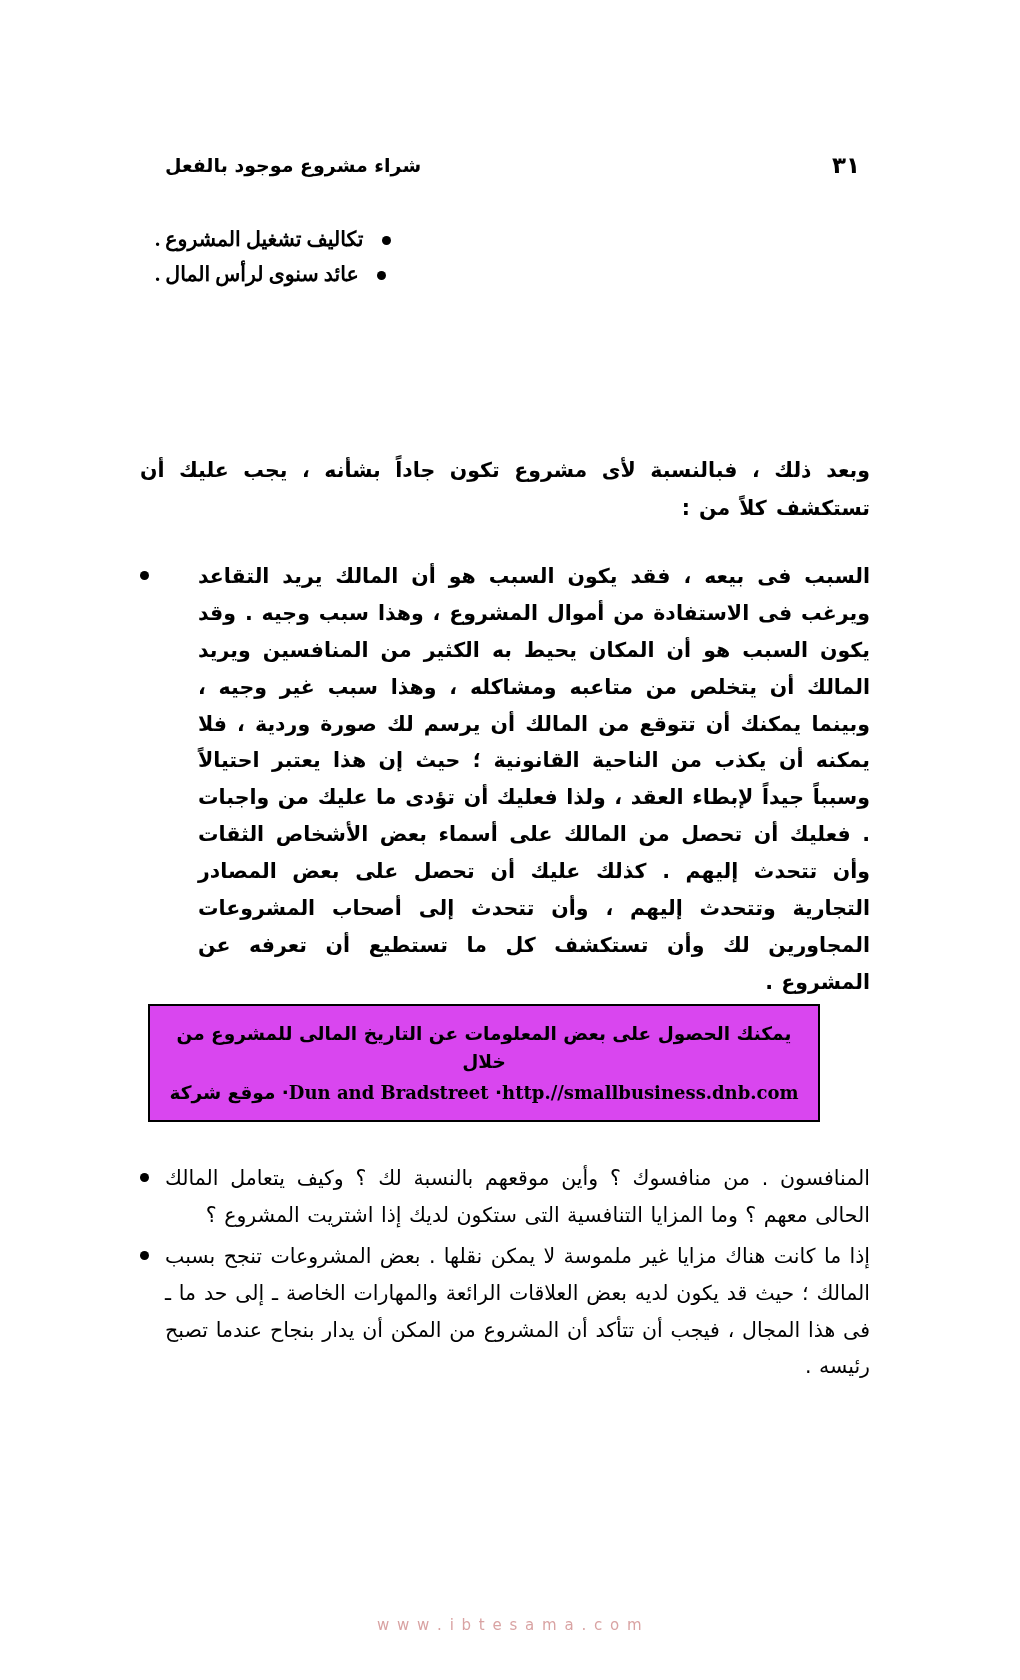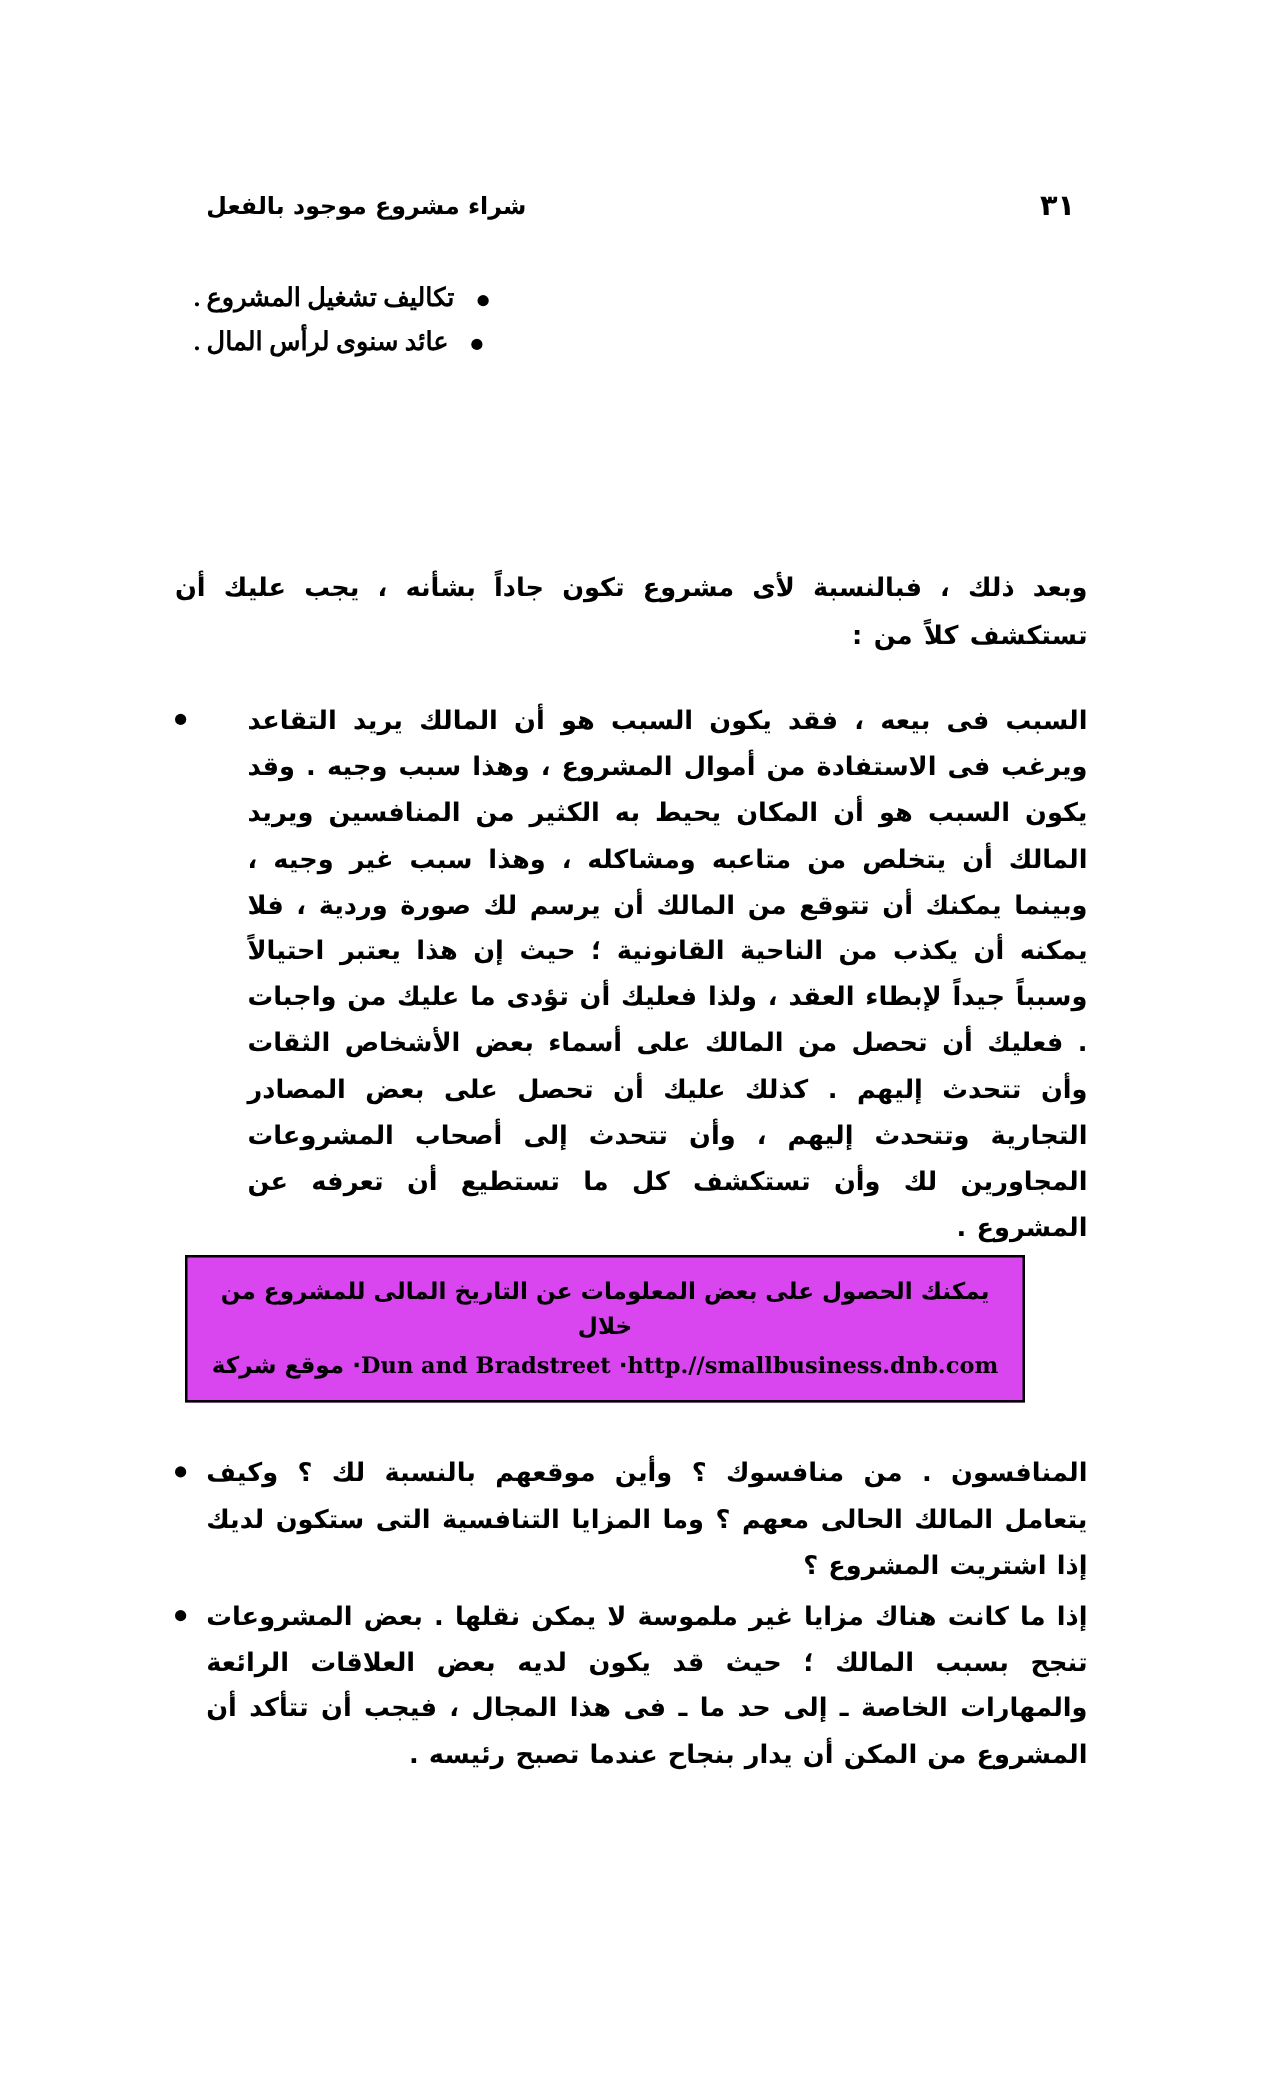--- a/index.html
+++ b/index.html
@@ -201,21 +201,21 @@
     margin-bottom: 4px;
   }
   .lowerlist .item .bullet {
     margin-top: 13px;
     margin-left: 0;
     margin-right: 0;
   }
   .lowerlist .body {
     flex: 1 1 auto;
     font-size: 20.5px;
-    font-weight: bold;
+    font-weight: normal;
     line-height: 1.80;
     margin-left: 16px;
     word-spacing: 1px;
   }
 
   
   .watermark {
     position: absolute;
     bottom: 46px;
     left: 0;
@@ -281,14 +281,15 @@
       <div class="body rtl">المنافسون . من منافسوك ؟ وأين موقعهم بالنسبة لك ؟ وكيف يتعامل المالك الحالى معهم ؟ وما المزايا التنافسية التى ستكون لديك إذا اشتريت المشروع ؟</div>
     </div>
 
     <div class="item">
       <span class="bullet"></span>
       <div class="body rtl">إذا ما كانت هناك مزايا غير ملموسة لا يمكن نقلها . بعض المشروعات تنجح بسبب المالك ؛ حيث قد يكون لديه بعض العلاقات الرائعة والمهارات الخاصة ـ إلى حد ما ـ فى هذا المجال ، فيجب أن تتأكد أن المشروع من المكن أن يدار بنجاح عندما تصبح رئيسه .</div>
     </div>
 
   </div>
 
+  <div class="watermark">w w w . i b t e s a m a . c o m</div>
 
 </div>
 
 </body></html>

